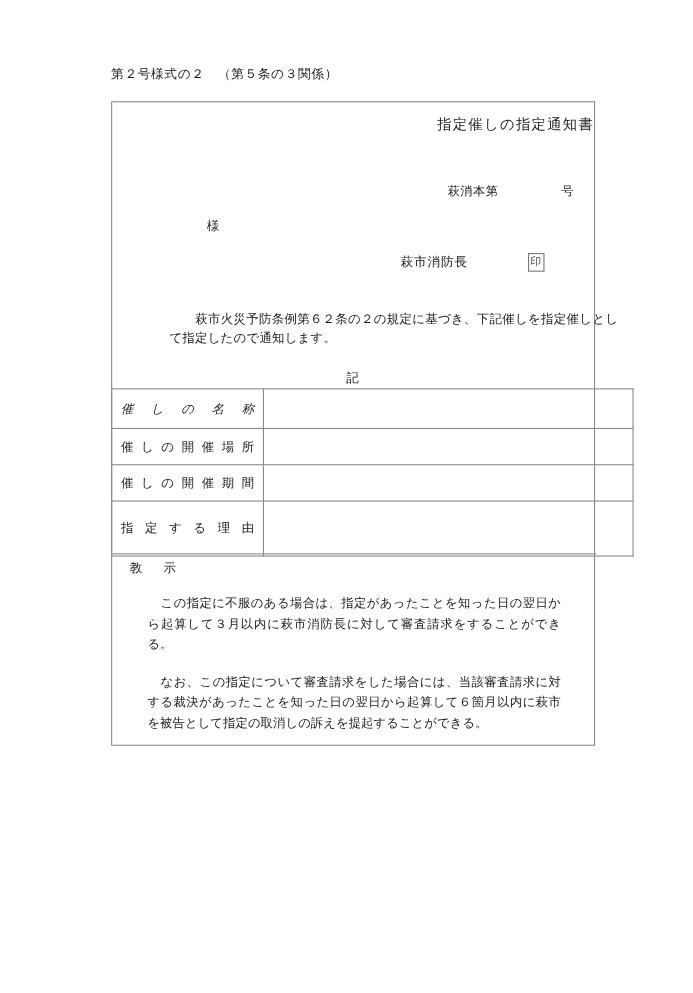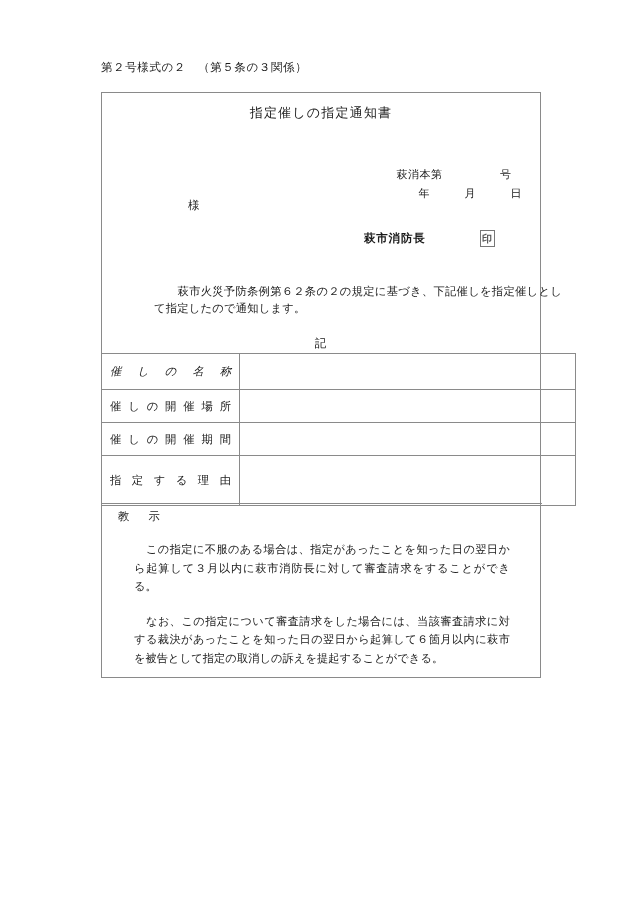--- a/index.html
+++ b/index.html
@@ -42,21 +42,21 @@
     width: 100%;
     height: 100%;
   }
 
   
   .doc-title {
     position: absolute;
     top: 11px;
     left: 0;
     width: 100%;
-    text-align: center;
+    text-align: right;
     font-size: 13px;
     letter-spacing: 1.2px;
   }
 
   
   .docnum-block {
     position: absolute;
     top: 55px;
     right: 18px;
     text-align: left;
@@ -84,21 +84,20 @@
   }
 
   
   .issuer-row {
     position: absolute;
     top: 137px;
     left: 262px;
     display: flex;
     align-items: center;
     font-size: 11.5px;
-    font-weight: bold;
   }
   .issuer-name {
     letter-spacing: 0.8px;
     white-space: nowrap;
   }
   .seal-box {
     margin-left: 54px;
     width: 15px;
     height: 17px;
     border: 1px solid #777;
@@ -191,21 +190,20 @@
 
 <div class="form-code">第２号様式の２　（第５条の３関係）</div>
 
 <div class="doc-frame">
   <div class="doc-inner">
 
     <div class="doc-title">指定催しの指定通知書</div>
 
     <div class="docnum-block">
       <div class="docnum-line">萩消本第　　　　　号</div>
-      <div class="date-line">年　　　月　　　日</div>
     </div>
 
     <div class="addressee">様</div>
 
     <div class="issuer-row">
       <span class="issuer-name">萩市消防長</span>
       <span class="seal-box">印</span>
     </div>
 
     <div class="body-text">　萩市火災予防条例第６２条の２の規定に基づき、下記催しを指定催しとして指定したので通知します。</div>

